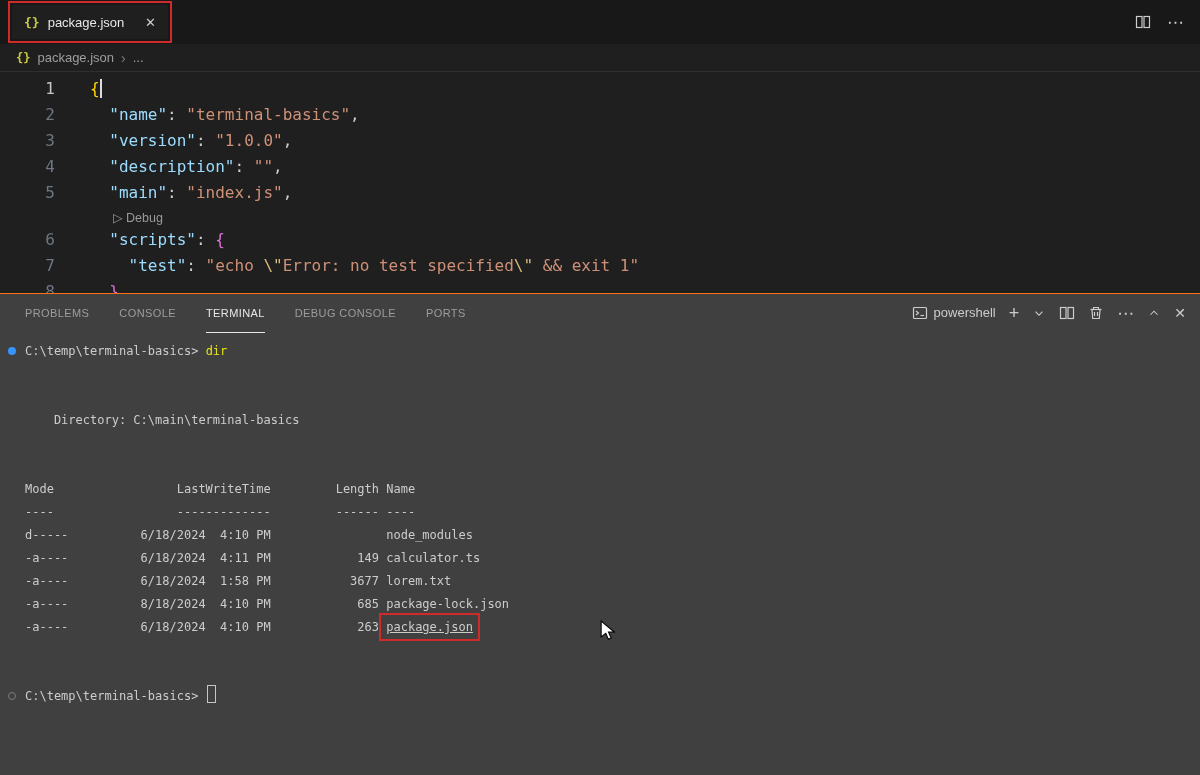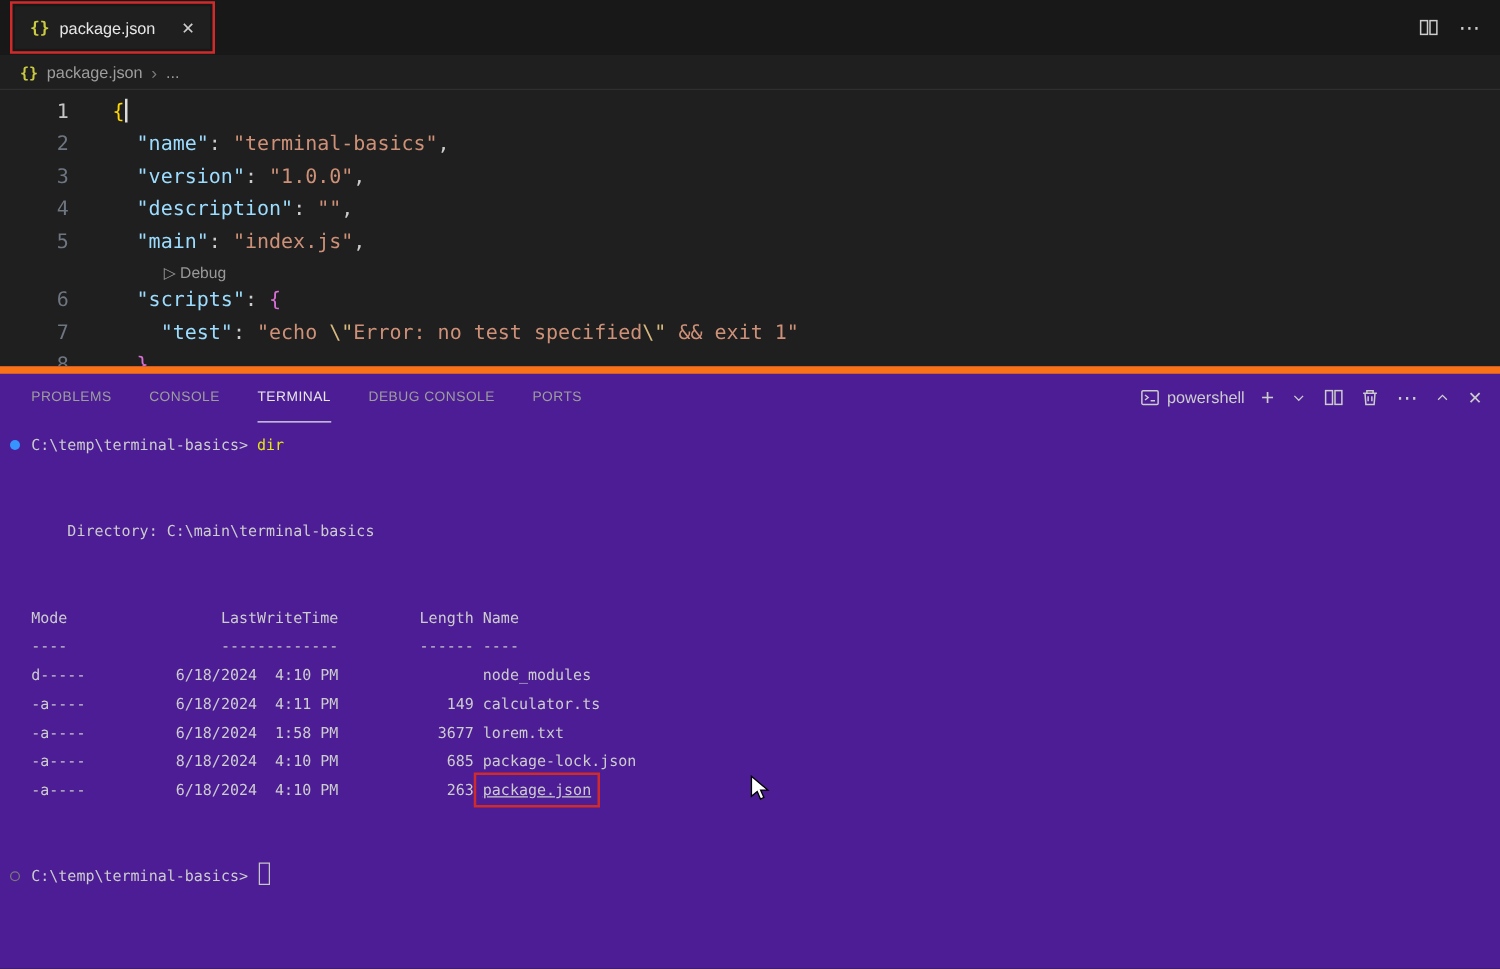--- a/index.html
+++ b/index.html
@@ -53,25 +53,25 @@
   .tok-ws  { color:#cccccc; }
   .tok-key { color:#9cdcfe; }
   .tok-str { color:#ce9178; }
   .tok-esc { color:#d7ba7d; }
   .tok-pun { color:#cccccc; }
   .tok-b1  { color:#ffd700; }
   .tok-b2  { color:#da70d6; }
   .caret { display:inline-block; width:2px; height:19px; background:#dcdcdc; vertical-align:-4px; }
   .codelens {
     color:#999999; font-family:"Liberation Sans",sans-serif; font-size:12.5px;
-    margin-left:41px; cursor:pointer;
-  }
-
-  
-  .panel { height:482px; background:#4c1d95; border-top:6px solid #f97316; }
+    margin-left:23px; cursor:pointer;
+  }
+
+  
+  .panel { height:482px; background:#404040; border-top:1px solid #f97316; }
   .panel-header {
     height:38px; display:flex; align-items:center; justify-content:space-between;
     padding:0 14px 0 25px;
   }
   .panel-tabs { display:flex; gap:30px; height:100%; align-items:stretch; }
   .ptab {
     font-size:11px; letter-spacing:0.4px; color:#9d9d9d; cursor:pointer;
     display:flex; align-items:center; border-bottom:1px solid transparent; margin-bottom:-1px;
   }
   .ptab.active { color:#e7e7e7; border-bottom-color:#e7e7e7; }

